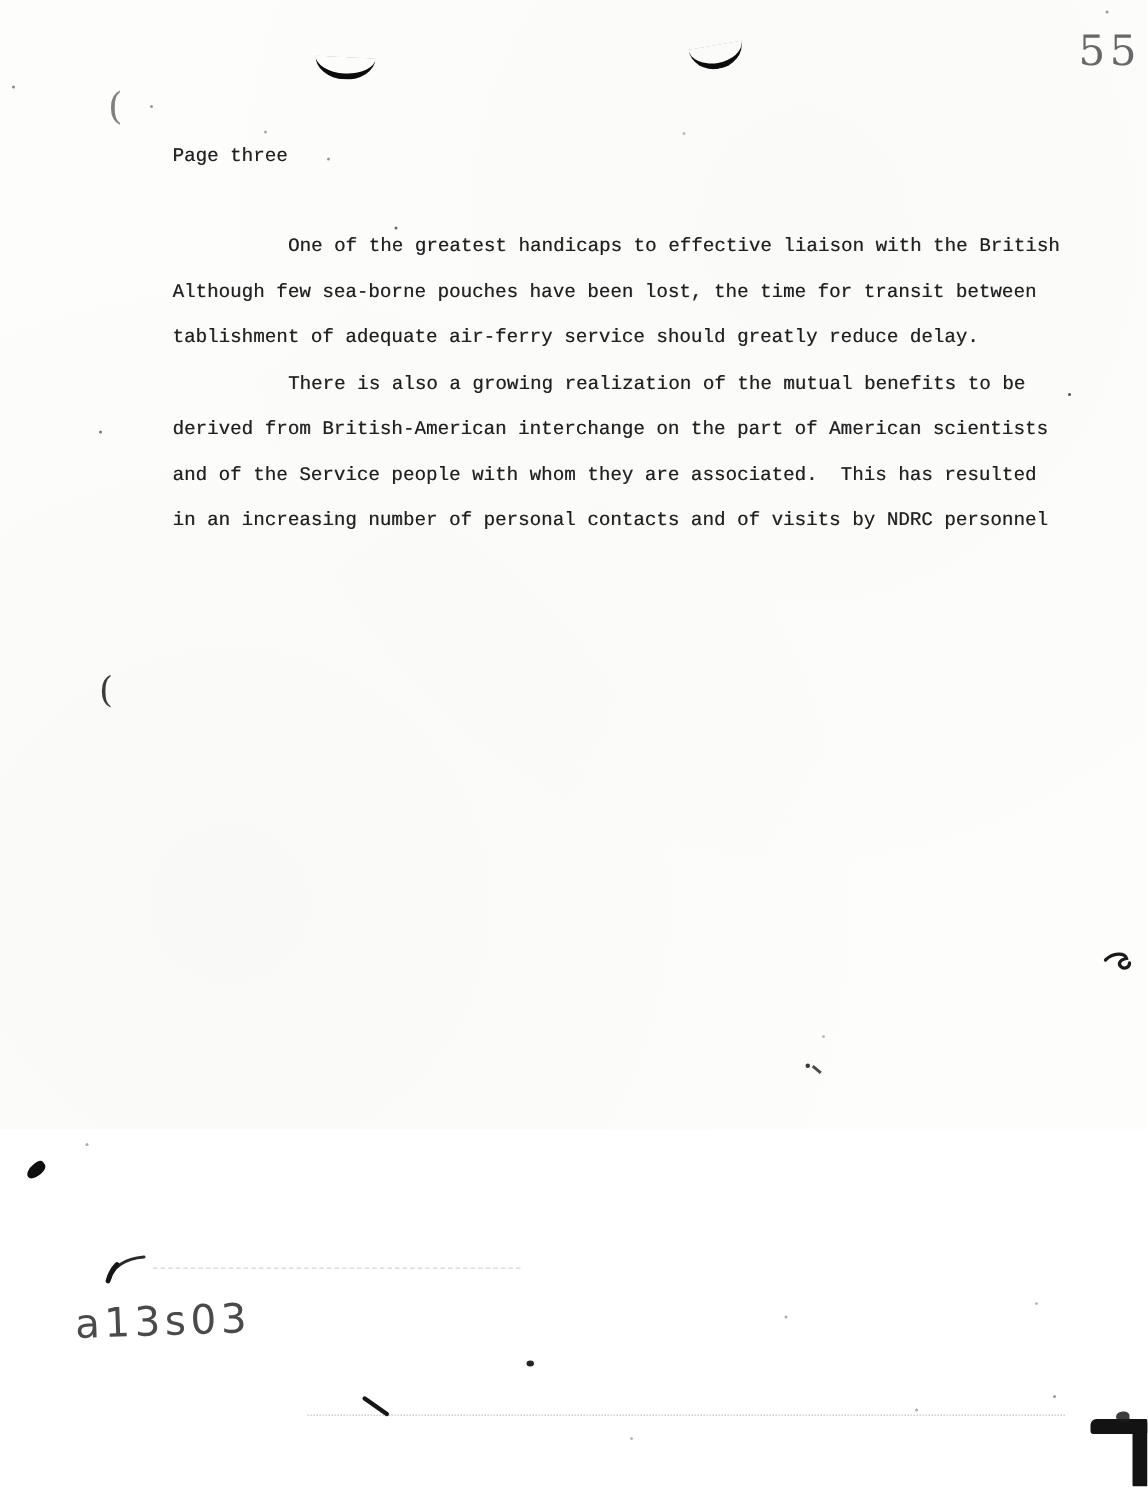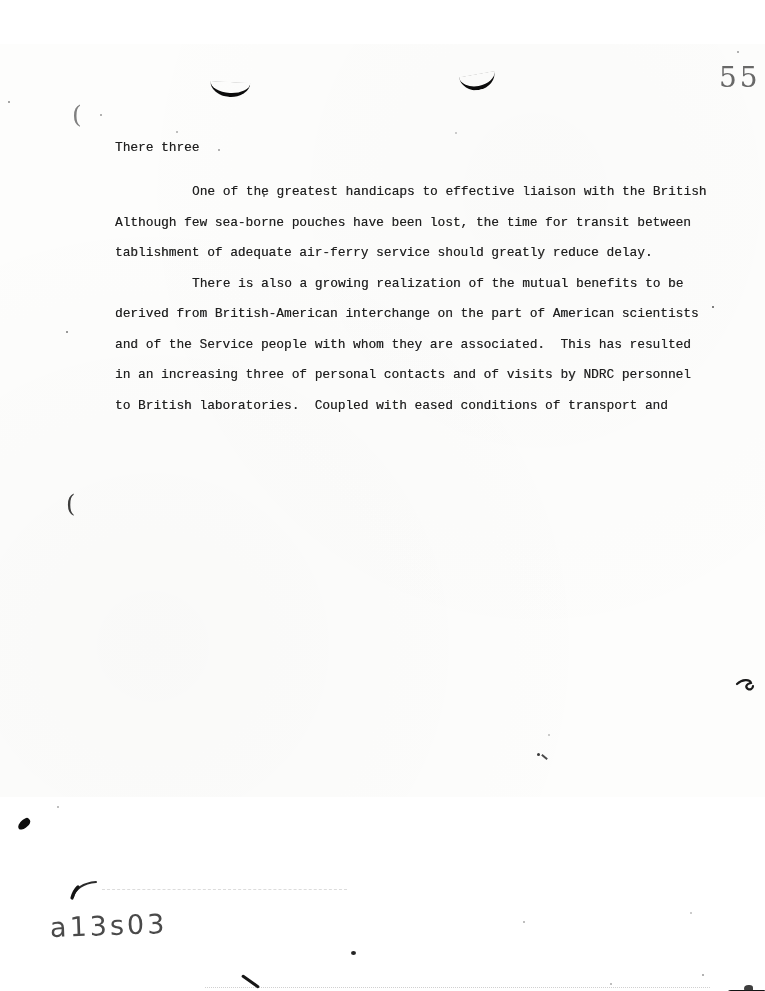--- a/index.html
+++ b/index.html
@@ -9,21 +9,20 @@
     height: 991px;
     overflow: hidden;
     background: #ffffff;
   }
   .page {
     position: relative;
     width: 765px;
     height: 753px;
     background: #fdfdfc;
     font-family: "Liberation Mono", monospace;
-    margin-top: 44px;
   }
   
   .page::before {
     content: "";
     position: absolute;
     inset: 0;
     background:
       radial-gradient(ellipse at 70% 20%, rgba(0,0,0,0.012), transparent 60%),
       radial-gradient(ellipse at 20% 80%, rgba(0,0,0,0.015), transparent 55%);
     pointer-events: none;
@@ -35,21 +34,21 @@
     left: 115px;
     top: 96px;
     font-size: 12.8px;
     color: #1f1f1f;
     white-space: pre;
     text-shadow: 0.3px 0.3px 0.4px rgba(25,25,25,0.55);
   }
   .doc-body {
     position: absolute;
     left: 115px;
-    top: 133px;
+    top: 149px;
     width: 620px;
     font-family: Liberation Mono, monospace;
   }
   .line {
     height: 30.55px;
     line-height: 30.55px;
     font-size: 12.8px;
     color: #1f1f1f;
     white-space: pre;
     text-shadow: 0.3px 0.3px 0.4px rgba(25,25,25,0.55);
@@ -179,31 +178,30 @@
 <div class="page">
 
   <div class="corner-number">55</div>
 
   <div class="arc arc-left"></div>
   <div class="arc arc-right"></div>
 
   <div class="paren paren-1">(</div>
   <div class="paren paren-2">(</div>
 
-  <div class="heading">There three</div>
+  <div class="heading">Page three</div>
 
   <div class="doc-body">
     <div class="line indent">One of the greatest handicaps to effective liaison with the British</div>
     <div class="line">Although few sea-borne pouches have been lost, the time for transit between</div>
     <div class="line">tablishment of adequate air-ferry service should greatly reduce delay.</div>
     <div class="line indent">There is also a growing realization of the mutual benefits to be</div>
     <div class="line">derived from British-American interchange on the part of American scientists</div>
     <div class="line">and of the Service people with whom they are associated.  This has resulted</div>
-    <div class="line">in an increasing three of personal contacts and of visits by NDRC personnel</div>
-    <div class="line">to British laboratories.  Coupled with eased conditions of transport and</div>
+    <div class="line">in an increasing number of personal contacts and of visits by NDRC personnel</div>
   </div>
 
   <div class="ink-blob"></div>
 
   <svg class="hook-mark" width="34" height="26" viewBox="0 0 34 26">
     <path d="M5 21 C7 13 15 7 28 6" stroke="#2a2a2a" stroke-width="2" fill="none" stroke-linecap="round"></path>
     <path d="M4 22 C5 18 7 14 10 11" stroke="#151515" stroke-width="3.2" fill="none" stroke-linecap="round"></path>
   </svg>
   <div class="faint-line-1"></div>
   <div class="faint-line-2"></div>

